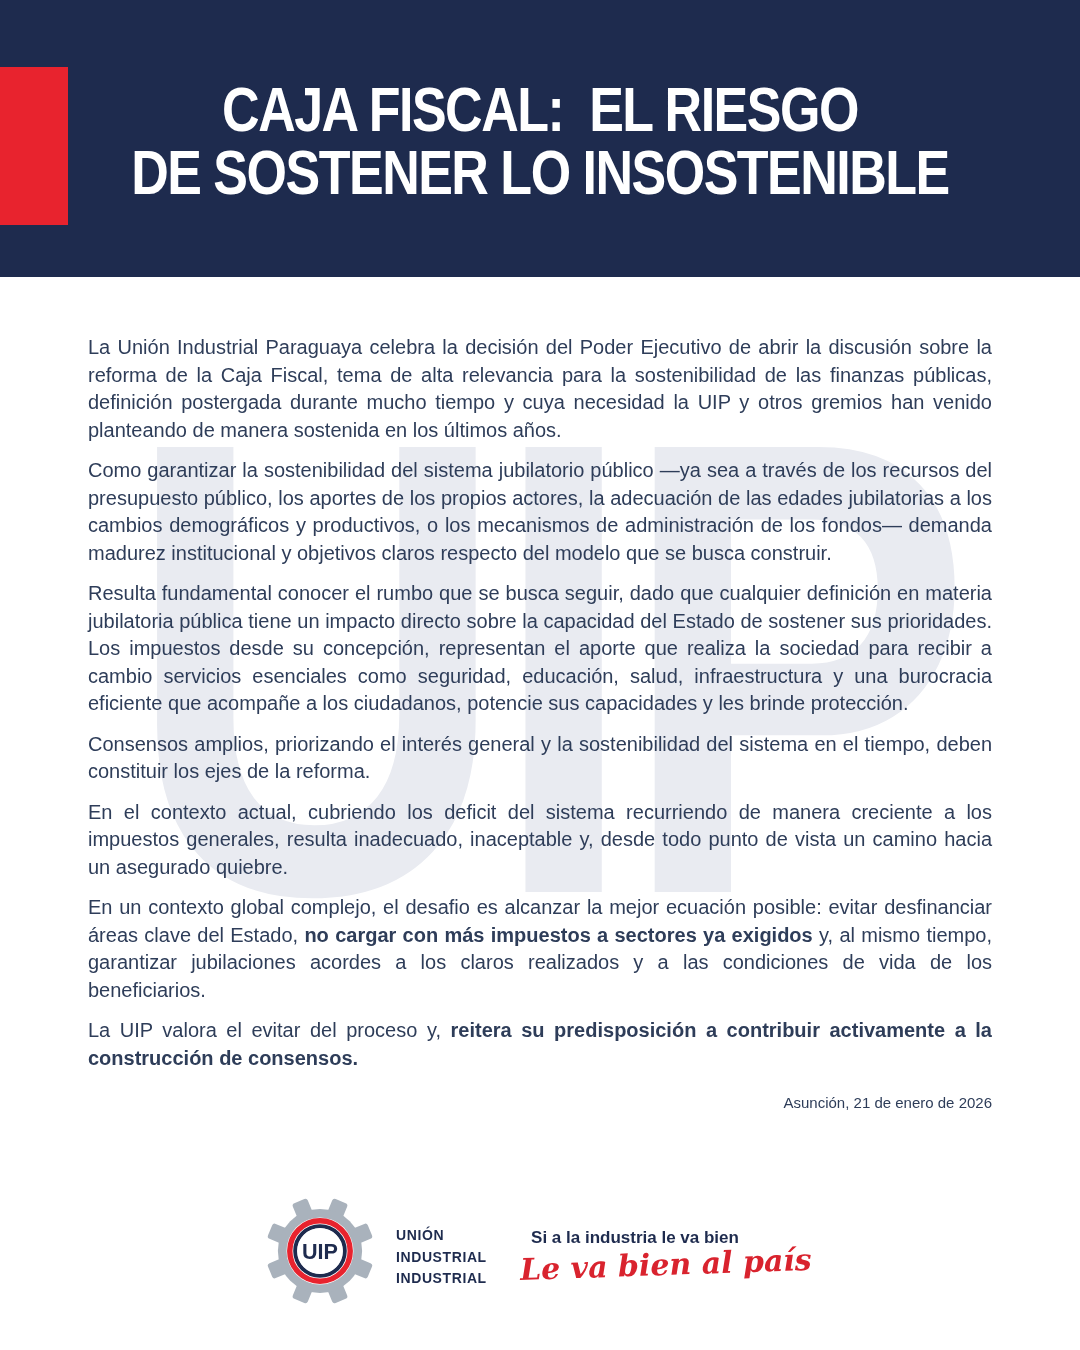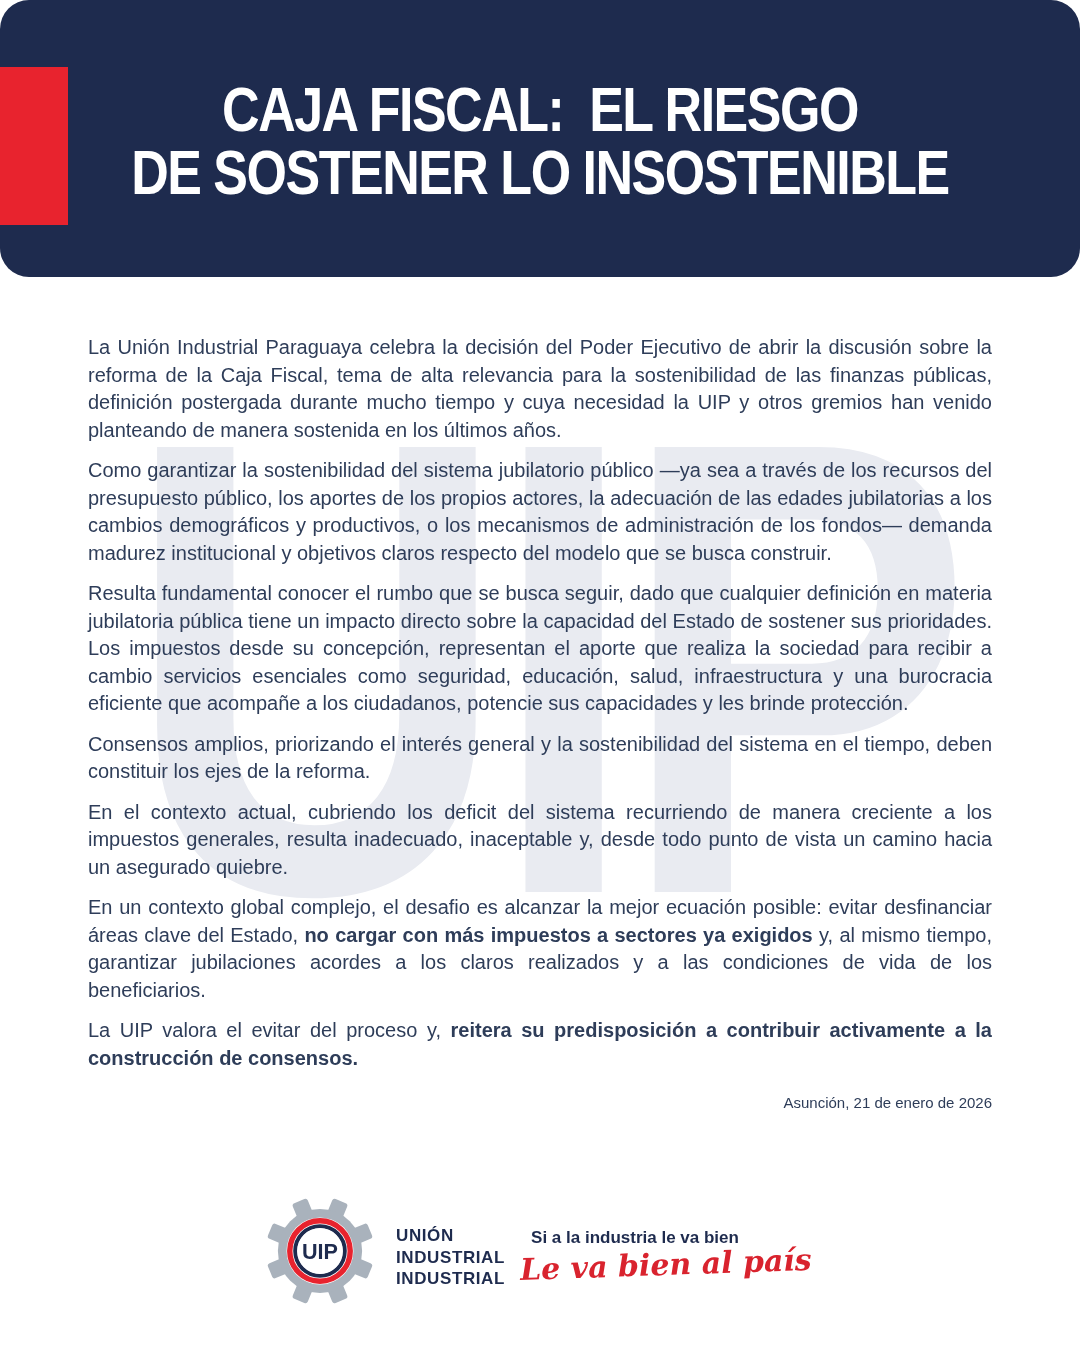--- a/index.html
+++ b/index.html
@@ -9,21 +9,20 @@
     background:#ffffff;
     overflow:hidden;
     font-family:"Liberation Sans", sans-serif;
     color:var(--text,#2e3d59);
   }
   
   .masthead{
     position:relative;
     width:1080px;height:277px;
     background:var(--navy,#1e2b4e);
-    border-radius:29px;
   }
   .red-block{
     position:absolute;left:0;top:67px;
     width:68px;height:158px;
     background:var(--red,#e8232e);
   }
   .title{
     position:absolute;left:0;top:78px;width:1080px;
     text-align:center;color:#ffffff;
   }
@@ -61,21 +60,21 @@
     text-align:right;
     font-size:15px;
   }
   
   .gear{
     position:absolute;left:266px;top:1197px;
     width:108px;height:108px;
   }
   .org-name{
     position:absolute;left:396px;top:1225px;
-    font-size:17px;font-weight:bold;line-height:21.5px;
+    font-size:14px;font-weight:bold;line-height:21.5px;
     letter-spacing:0.6px;
     color:var(--navy,#1e2b4e);
   }
   .slogan{
     position:absolute;left:520px;top:1228px;
     width:230px;text-align:center;
   }
   .slogan-top{
     font-size:17px;font-weight:bold;
     color:var(--navy,#1e2b4e);

